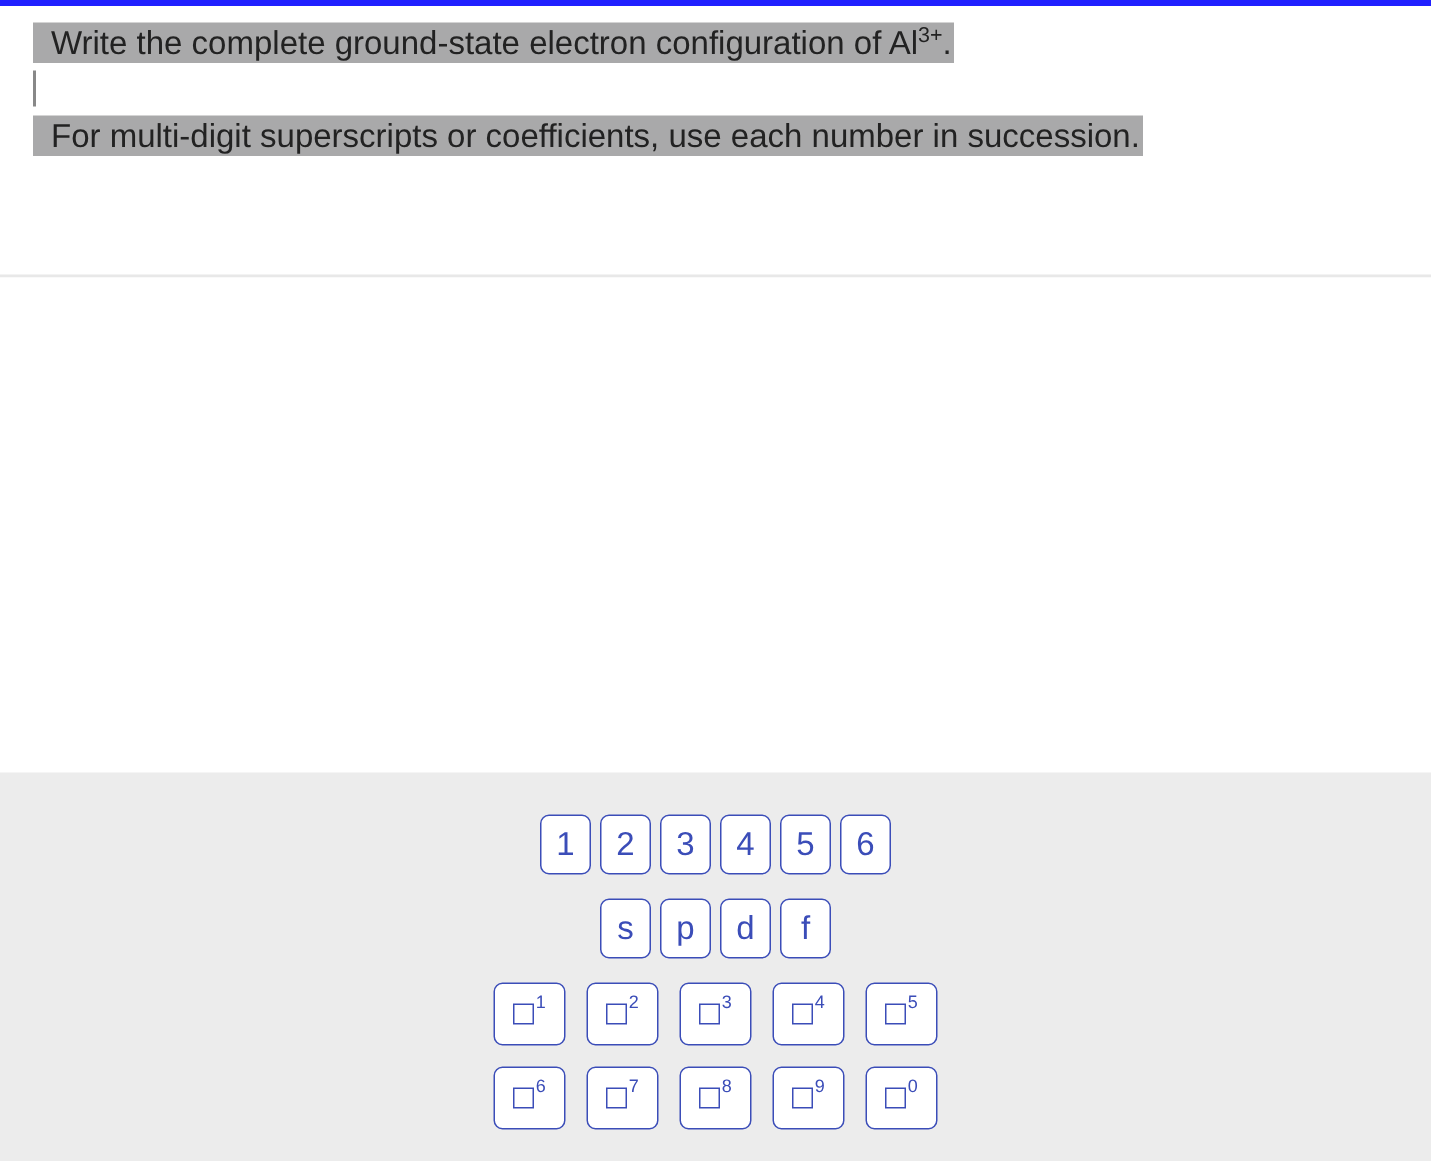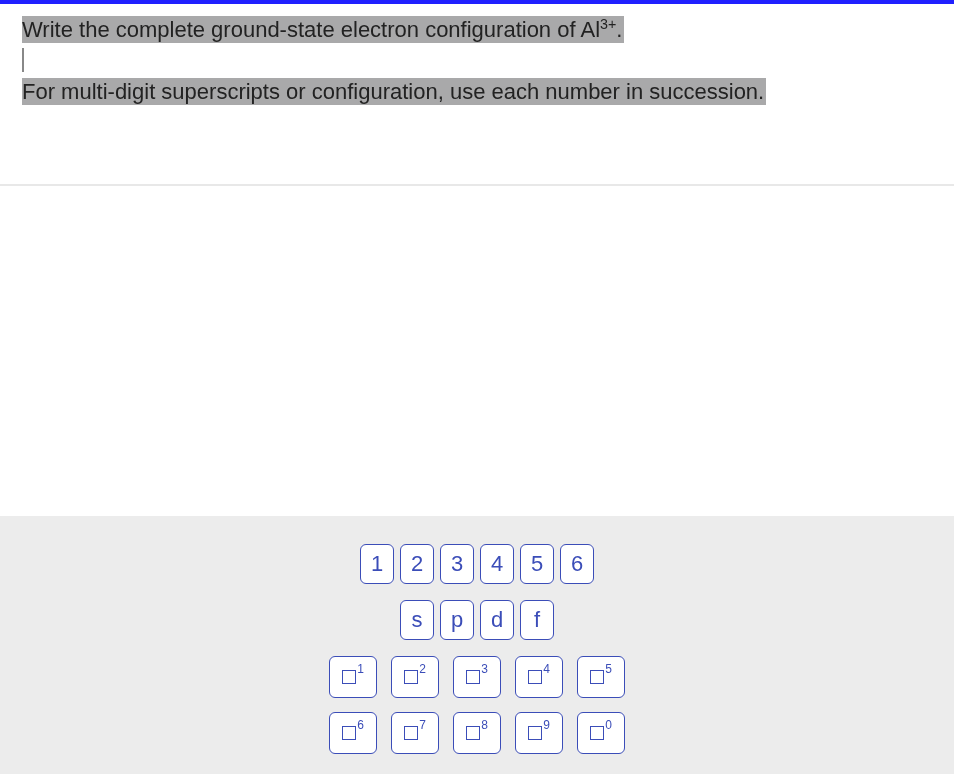--- a/index.html
+++ b/index.html
@@ -16,21 +16,21 @@
   width: 100%;
 }
 .question-area {
   padding: 6px 0 18px 0;
 }
 .selected-text {
   background: #a9a9aa;
   color: #222;
   font-size: 22px;
   line-height: 28px;
-  padding: 1px 2px 1px 0;
+  padding: 1px 2px 1px 12px;
   display: inline;
   margin-left: 22px;
 }
 .q-line1 { display: block; }
 .input-row {
   margin: 4px 0 4px 22px;
   height: 26px;
 }
 .answer-input {
   background: #fff;
@@ -113,21 +113,21 @@
 <div class="top-bar"></div>
 
 <div class="question-area">
   <div class="q-line1">
     <span class="selected-text"><span>Write the complete ground-state electron configuration of Al</span><sup>3+</sup><span>.</span></span>
   </div>
   <div class="input-row">
     <span class="answer-input"></span>
   </div>
   <div class="q-line2">
-    <span class="selected-text">For multi-digit superscripts or configuration, use each number in succession.</span>
+    <span class="selected-text">For multi-digit superscripts or coefficients, use each number in succession.</span>
   </div>
 </div>
 
 <div class="separator"></div>
 <div class="workspace"></div>
 
 <div class="keypad-area">
 
   <div class="keypad-row">
     <button class="key">1</button>

